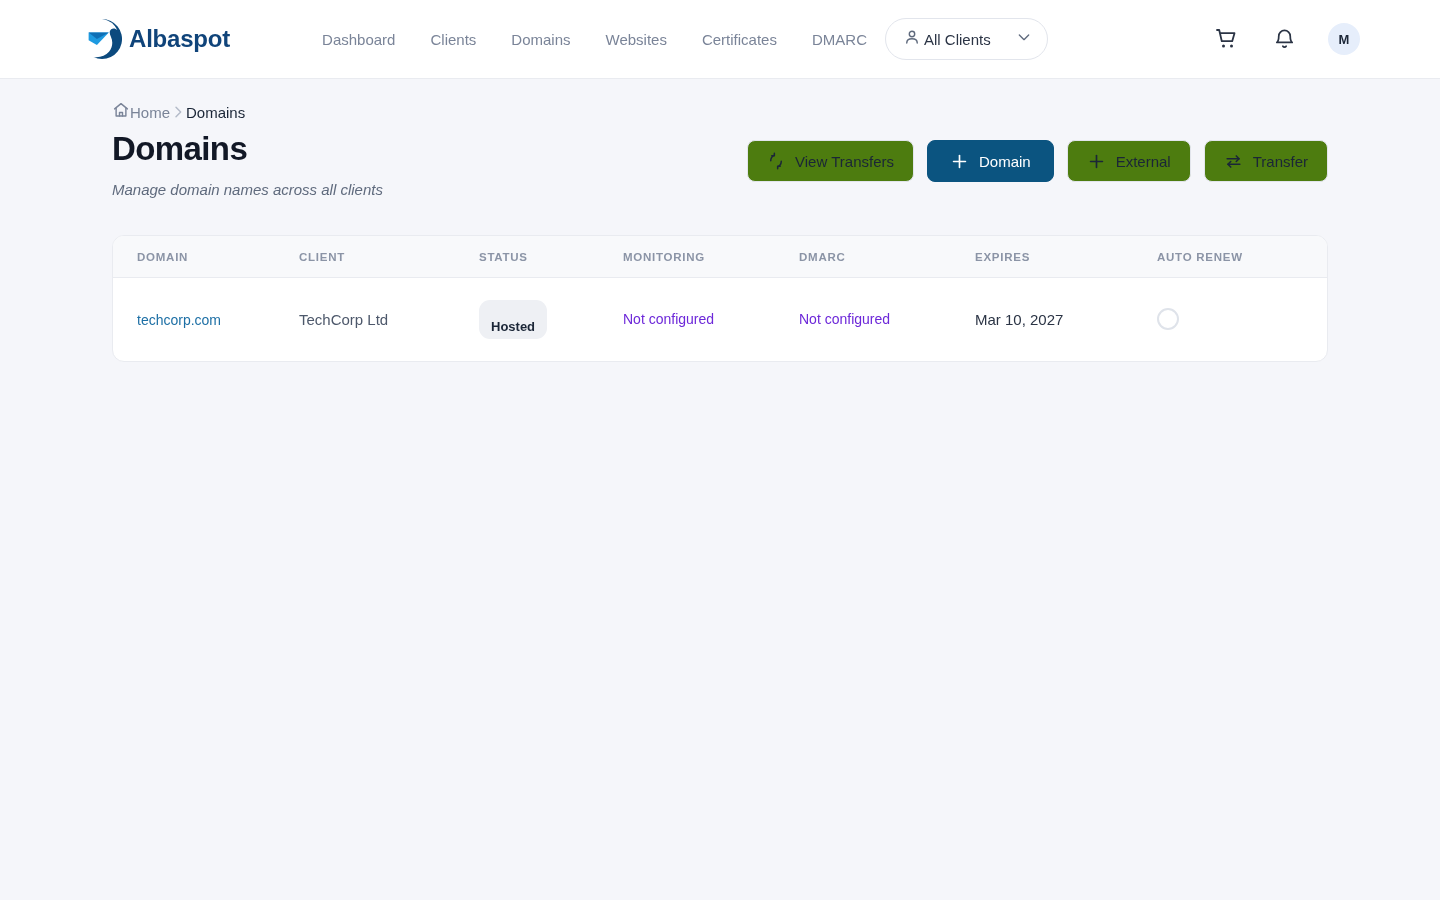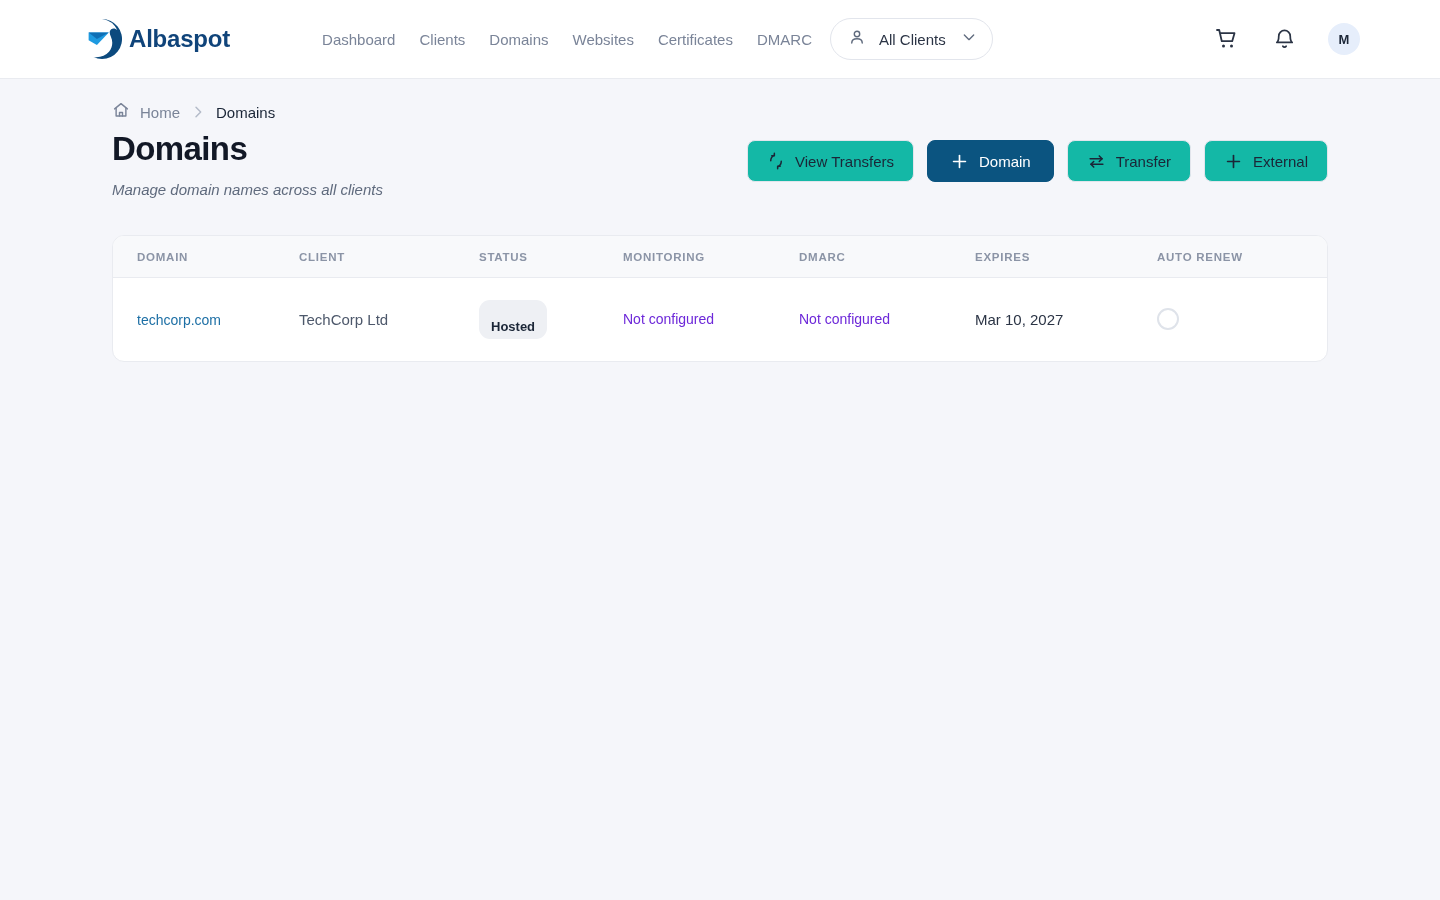--- a/index.html
+++ b/index.html
@@ -35,40 +35,40 @@
   .brand-name {
     font-size: 24px;
     font-weight: 700;
     color: #10447a;
     letter-spacing: -0.2px;
   }
 
   .mainnav {
     display: flex;
     align-items: center;
-    gap: 24px;
+    gap: 35px;
     margin-left: 92px;
   }
   .mainnav a {
     font-size: 15px;
     color: #7a8498;
     text-decoration: none;
     white-space: nowrap;
   }
 
   .client-select {
     margin-left: 18px;
     height: 42px;
     min-width: 163px;
     border: 1px solid #e2e5ec;
     border-radius: 21px;
     background: #fff;
     display: flex;
     align-items: center;
-    gap: 13px;
+    gap: 3px;
     padding: 0 15px 0 17px;
   }
   .client-select .label {
     font-size: 15px;
     color: #2b3445;
     flex: 1;
   }
 
   .topbar-right {
     margin-left: auto;
@@ -98,21 +98,20 @@
   }
 
   
   .page {
     padding: 0 112px;
   }
 
   .breadcrumb {
     display: flex;
     align-items: center;
-    gap: 10px;
     padding-top: 33px;
     height: 30px;
     text-align: right;
   }
   .breadcrumb .crumb {
     font-size: 15px;
     color: #7a8498;
     text-decoration: none;
   }
   .breadcrumb .crumb.current { color: #1b2637; }
@@ -141,21 +140,21 @@
   .actions {
     display: flex;
     align-items: center;
     gap: 13px;
     margin-top: 10px;
   }
   .btn {
     height: 42px;
     border-radius: 8px;
     border: 1px solid #e2e5ec;
-    background: #14b8a6;
+    background: #4d7c0f;
     color: #1b2637;
     font-size: 15px;
     display: flex;
     align-items: center;
     gap: 10px;
     padding: 4px 19px;
     white-space: nowrap;
     font-family: "Liberation Sans", sans-serif;
     cursor: pointer;
   }
@@ -329,38 +328,38 @@
           <svg width="19" height="19" viewBox="0 0 24 24" fill="none" stroke="#ffffff" stroke-width="2.1" stroke-linecap="round">
             <line x1="12" y1="4.5" x2="12" y2="19.5"></line>
             <line x1="4.5" y1="12" x2="19.5" y2="12"></line>
           </svg>
         </span>
         <span>Domain</span>
       </button>
 
       <button class="btn">
         <span class="bi">
+          <svg width="19" height="19" viewBox="0 0 24 24" fill="none" stroke="#1b2637" stroke-width="2.1" stroke-linecap="round">
+            <line x1="12" y1="4.5" x2="12" y2="19.5"></line>
+            <line x1="4.5" y1="12" x2="19.5" y2="12"></line>
+          </svg>
+        </span>
+        <span>External</span>
+      </button>
+
+      <button class="btn">
+        <span class="bi">
           <svg width="19" height="19" viewBox="0 0 24 24" fill="none" stroke="#1b2637" stroke-width="2" stroke-linecap="round" stroke-linejoin="round">
             <path d="M4 8.5h15"></path>
             <polyline points="15.5 5 19 8.5 15.5 12"></polyline>
             <path d="M20 15.5H5"></path>
             <polyline points="8.5 12 5 15.5 8.5 19"></polyline>
           </svg>
         </span>
         <span>Transfer</span>
-      </button>
-
-      <button class="btn">
-        <span class="bi">
-          <svg width="19" height="19" viewBox="0 0 24 24" fill="none" stroke="#1b2637" stroke-width="2.1" stroke-linecap="round">
-            <line x1="12" y1="4.5" x2="12" y2="19.5"></line>
-            <line x1="4.5" y1="12" x2="19.5" y2="12"></line>
-          </svg>
-        </span>
-        <span>External</span>
       </button>
 
     </div>
   </div>
 
   <div class="card">
     <table>
       <thead>
         <tr>
           <th class="col-domain">DOMAIN</th>

